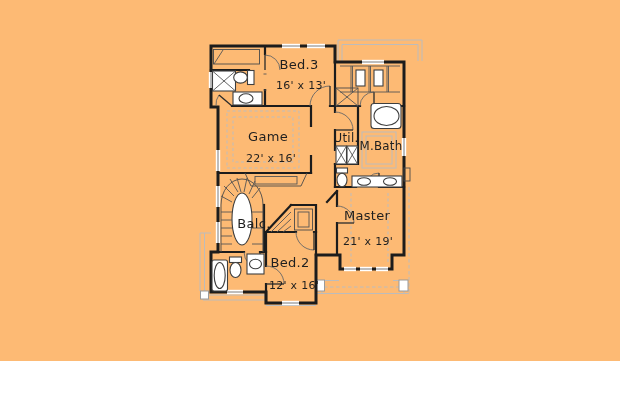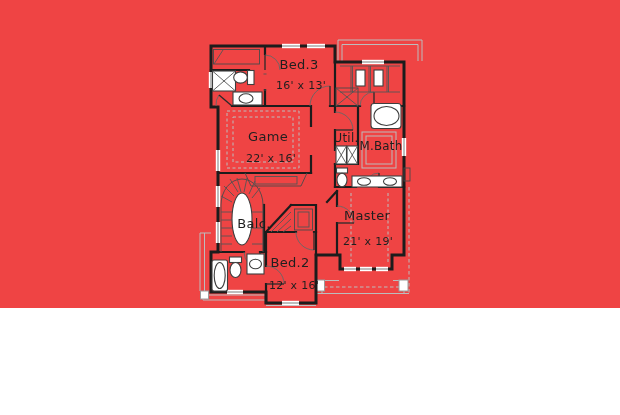--- a/index.html
+++ b/index.html
@@ -1,16 +1,16 @@
 <!DOCTYPE html>
 <html><head>
 <meta charset="utf-8">
 <style>
   html,body{margin:0;padding:0;background:#ffffff;width:620px;height:415px;overflow:hidden;}
-  .plan-wrap{width:620px;height:308px;background:#ef4444;position:relative;text-align:right;}
+  .plan-wrap{width:620px;height:361px;background:#fdba74;position:relative;text-align:right;}
   svg{display:block;}
   .wall-ext{stroke:#1c1c1c;stroke-width:3;fill:none;stroke-linecap:square;}
   .wall-int{stroke:#1c1c1c;stroke-width:2.2;fill:none;stroke-linecap:square;}
   .fix{stroke:#3e3e3e;stroke-width:1.1;fill:#ffffff;}
   .fixline{stroke:#4a4a4a;stroke-width:0.9;fill:none;}
   .thin{stroke:#555555;stroke-width:0.9;fill:none;}
   .arc{stroke:#666666;stroke-width:0.9;fill:none;}
   .leaf{stroke:#2a2a2a;stroke-width:1.3;fill:none;}
   .win{fill:#ffffff;stroke:none;}
   .winline{stroke:#7d7d7d;stroke-width:1;fill:none;}

